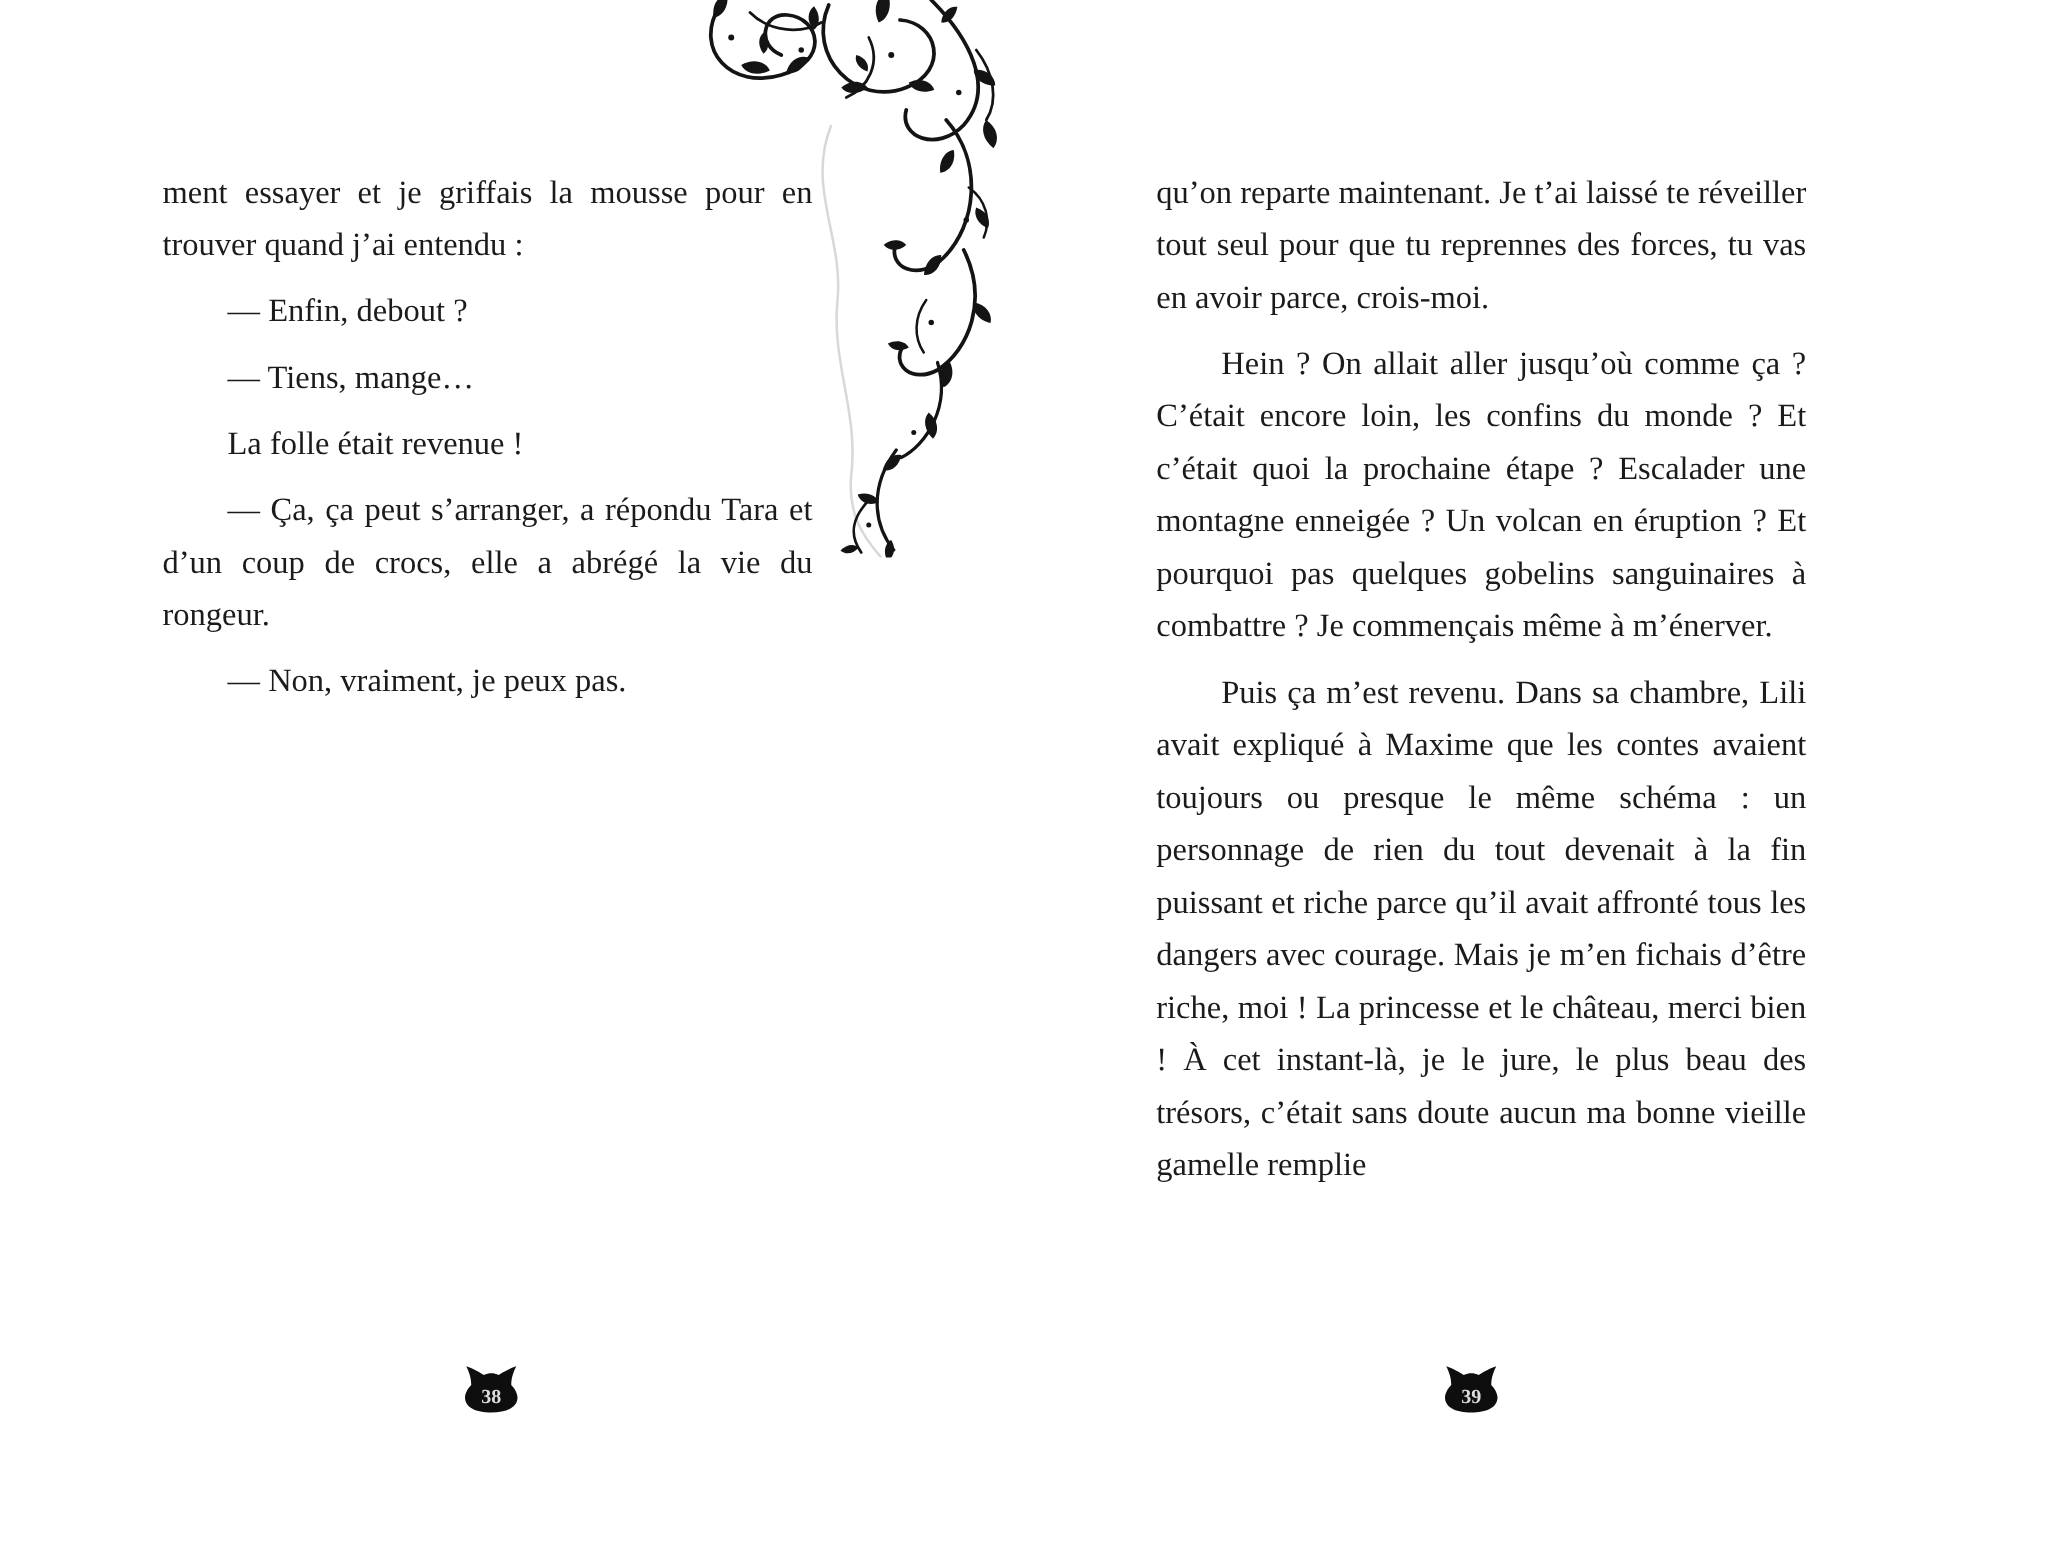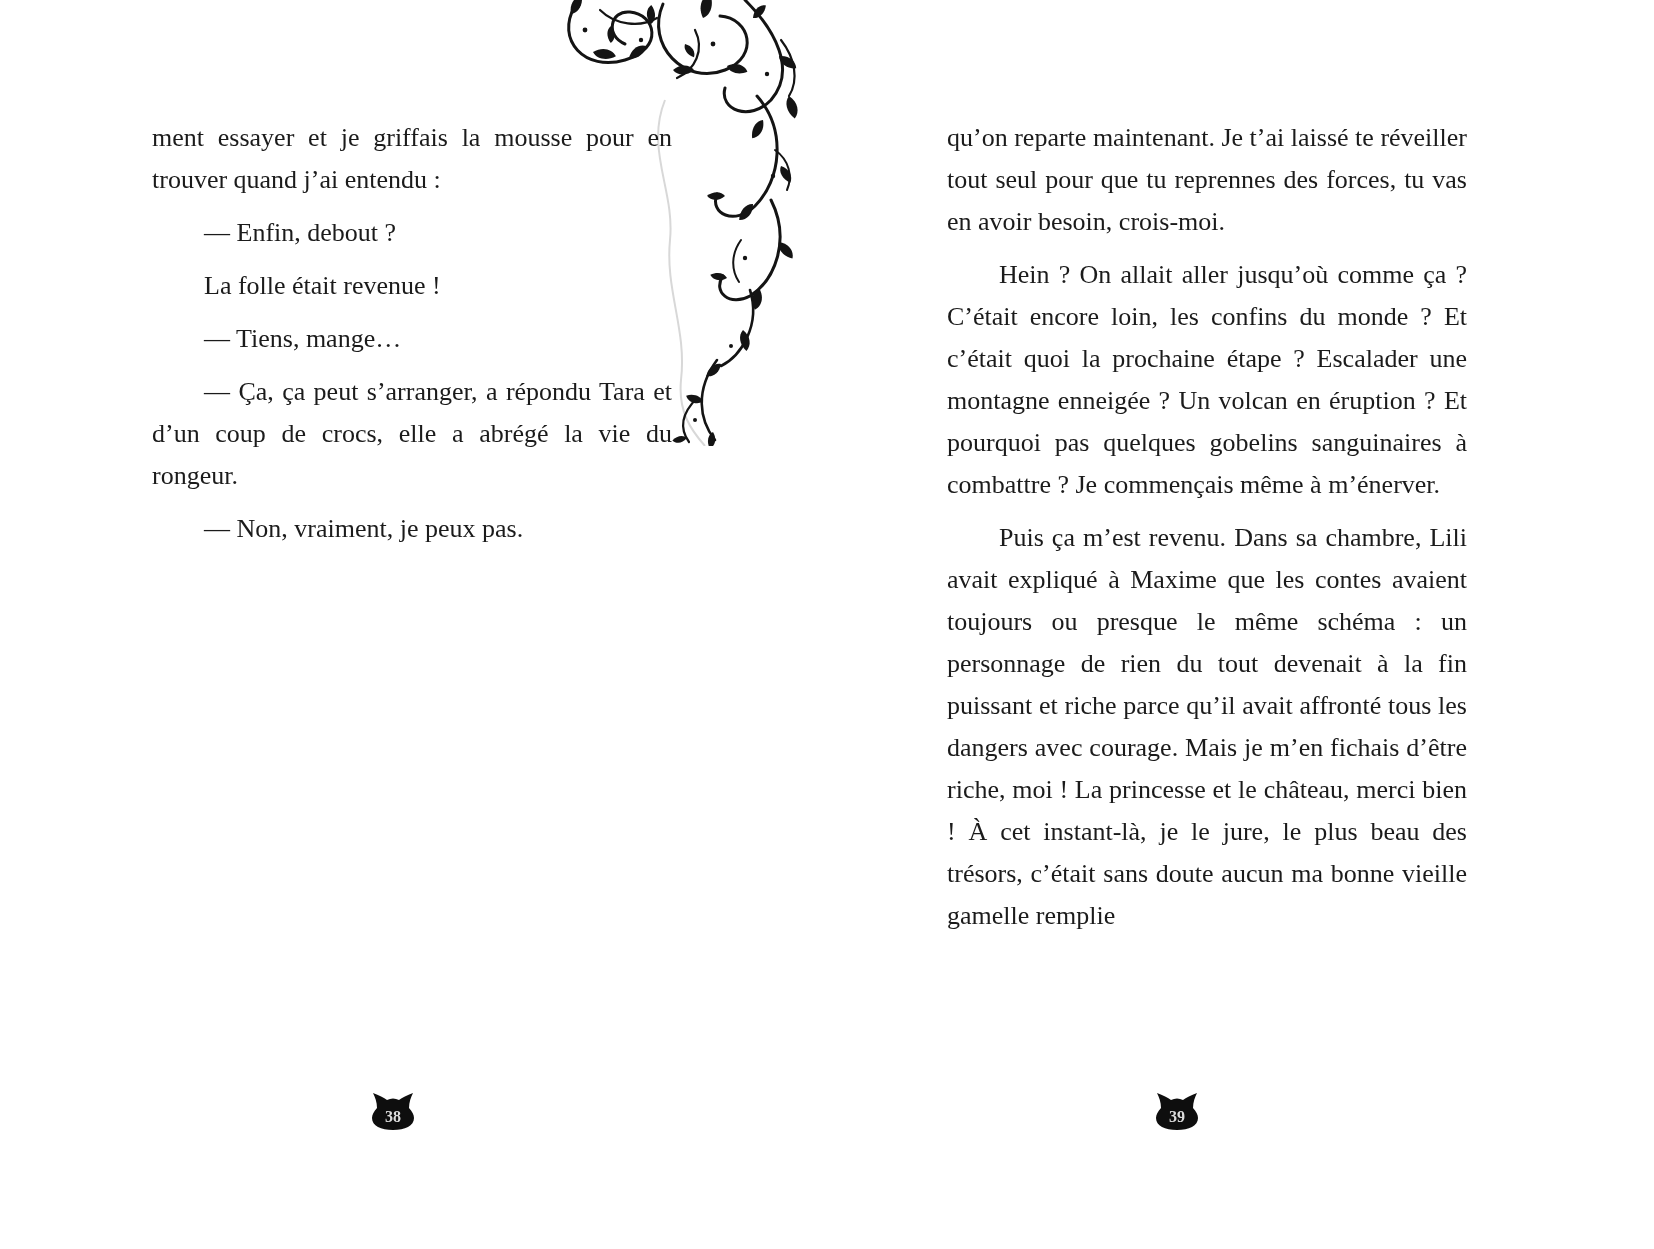--- a/index.html
+++ b/index.html
@@ -7,27 +7,26 @@
   body {
     width:1654px; height:1249px;
     background:#ffffff;
     position:relative;
     overflow:hidden;
     font-family:"Liberation Serif", serif;
     color:#1b1b1b;
   }
   .text-col {
     position:absolute;
-    top:117px;
+    top:133px;
     width:520px;
     font-size:26px;
     line-height:42px;
     text-align:justify;
     text-justify:inter-word;
-    margin-left:22px;
   }
   .text-col.left  { left:130px; }
   .text-col.right { left:925px; }
   .para { margin:0; }
   .para + .para { margin-top:11px; }
   .para.indent { text-indent:52px; }
 
   .ornament {
     position:absolute;
     left:545px; top:0;
@@ -110,28 +109,28 @@
     <circle cx="228" cy="176" r="2.2"></circle>
       <circle cx="200" cy="258" r="2.2"></circle>
     <circle cx="186" cy="346" r="2"></circle>
       <circle cx="150" cy="420" r="2"></circle>
   </g>
 </svg>
 
 <div class="text-col left">
     <p class="para">ment essayer et je griffais la mousse pour en trouver quand j’ai entendu :</p>
     <p class="para indent">— Enfin, debout ?</p>
+    <p class="para indent">— Tiens, mange…</p>
     <p class="para indent">La folle était revenue !</p>
-    <p class="para indent">— Tiens, mange…</p>
     <p class="para indent">— Ça, ça peut s’arranger, a répondu Tara et d’un coup de crocs, elle a abrégé la vie du rongeur.</p>
     <p class="para indent">— Non, vraiment, je peux pas.</p>
   </div>
 
 <div class="text-col right">
-    <p class="para">qu’on reparte maintenant. Je t’ai laissé te réveiller tout seul pour que tu reprennes des forces, tu vas en avoir besoin, crois-moi.</p>
+    <p class="para">qu’on reparte maintenant. Je t’ai laissé te réveiller tout seul pour que tu reprennes des forces, tu vas en avoir parce, crois-moi.</p>
     <p class="para indent">Hein ? On allait aller jusqu’où comme ça ? C’était encore loin, les confins du monde ? Et c’était quoi la prochaine étape ? Escalader une montagne enneigée ? Un volcan en éruption ? Et pourquoi pas quelques gobelins sanguinaires à combattre ? Je commençais même à m’énerver.</p>
     <p class="para indent">Puis ça m’est revenu. Dans sa chambre, Lili avait expliqué à Maxime que les contes avaient toujours ou presque le même schéma : un personnage de rien du tout devenait à la fin puissant et riche parce qu’il avait affronté tous les dangers avec courage. Mais je m’en fichais d’être riche, moi ! La princesse et le château, merci bien ! À cet instant-là, je le jure, le plus beau des trésors, c’était sans doute aucun ma bonne vieille gamelle remplie</p>
   </div>
 
 <svg class="badge left" viewBox="0 0 44 40">
   <path d="M6 16 C6 10 4 5 2 1 C8 3 13 6 16 8 C20 6 24 6 28 8 C31 6 36 3 42 1 C40 5 38 10 38 16 C41 19 43 23 43 26 C43 34 34 38 22 38 C10 38 1 34 1 26 C1 23 3 19 6 16 Z" fill="#0e0e0e"></path>
   <text x="22" y="30" text-anchor="middle">38</text>
 </svg>
 
 <svg class="badge right" viewBox="0 0 44 40">

